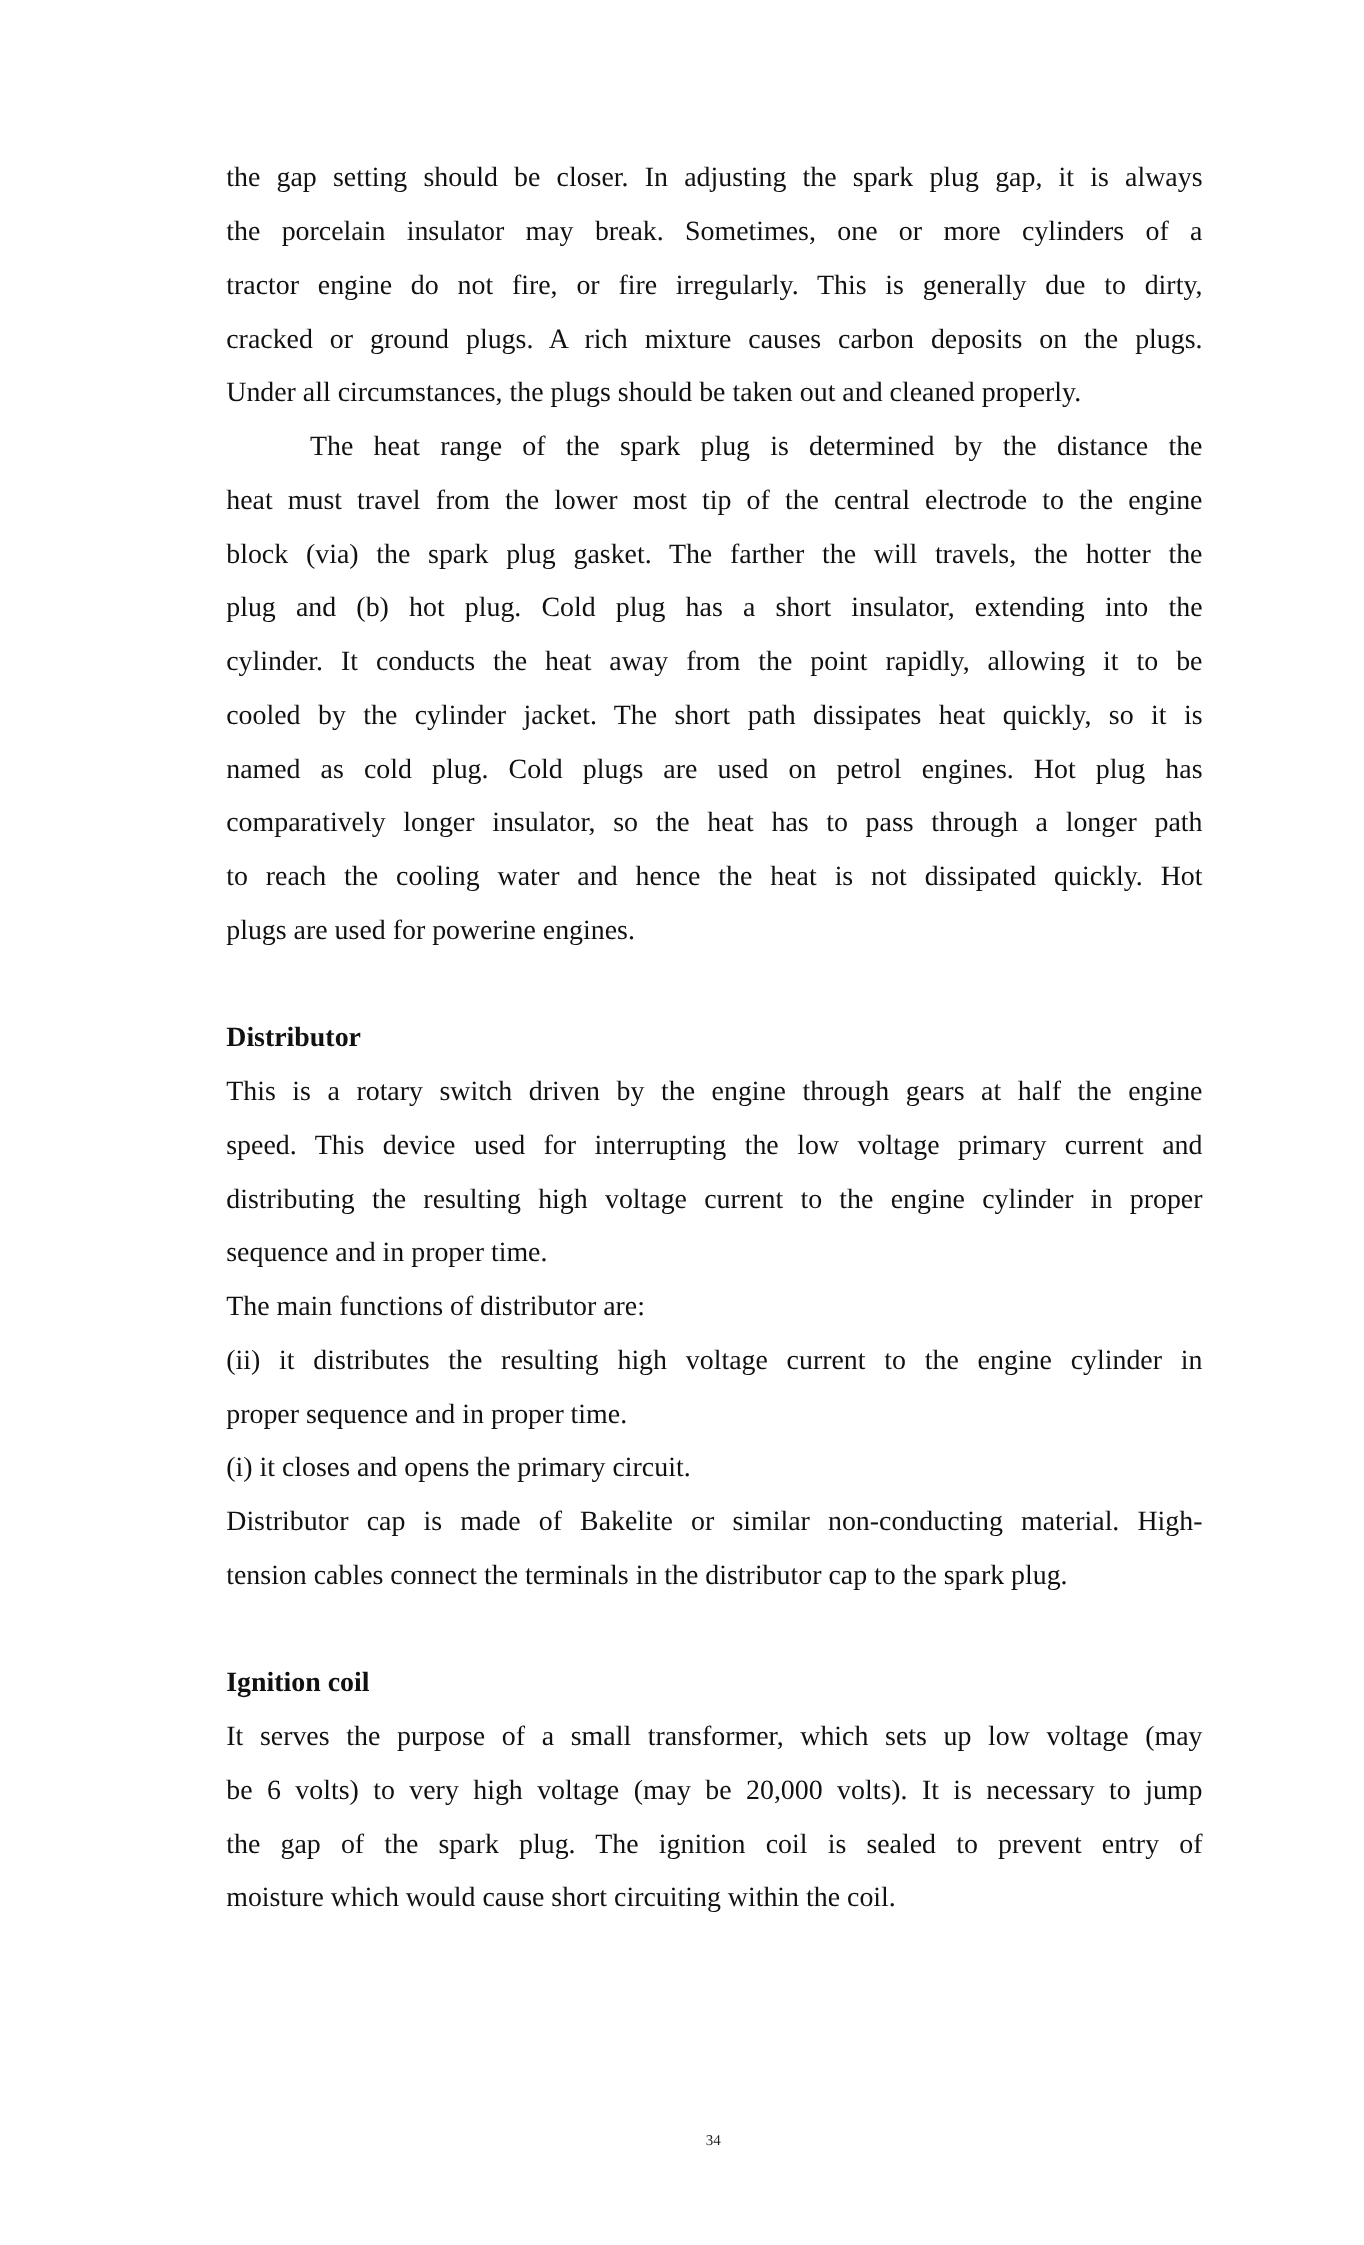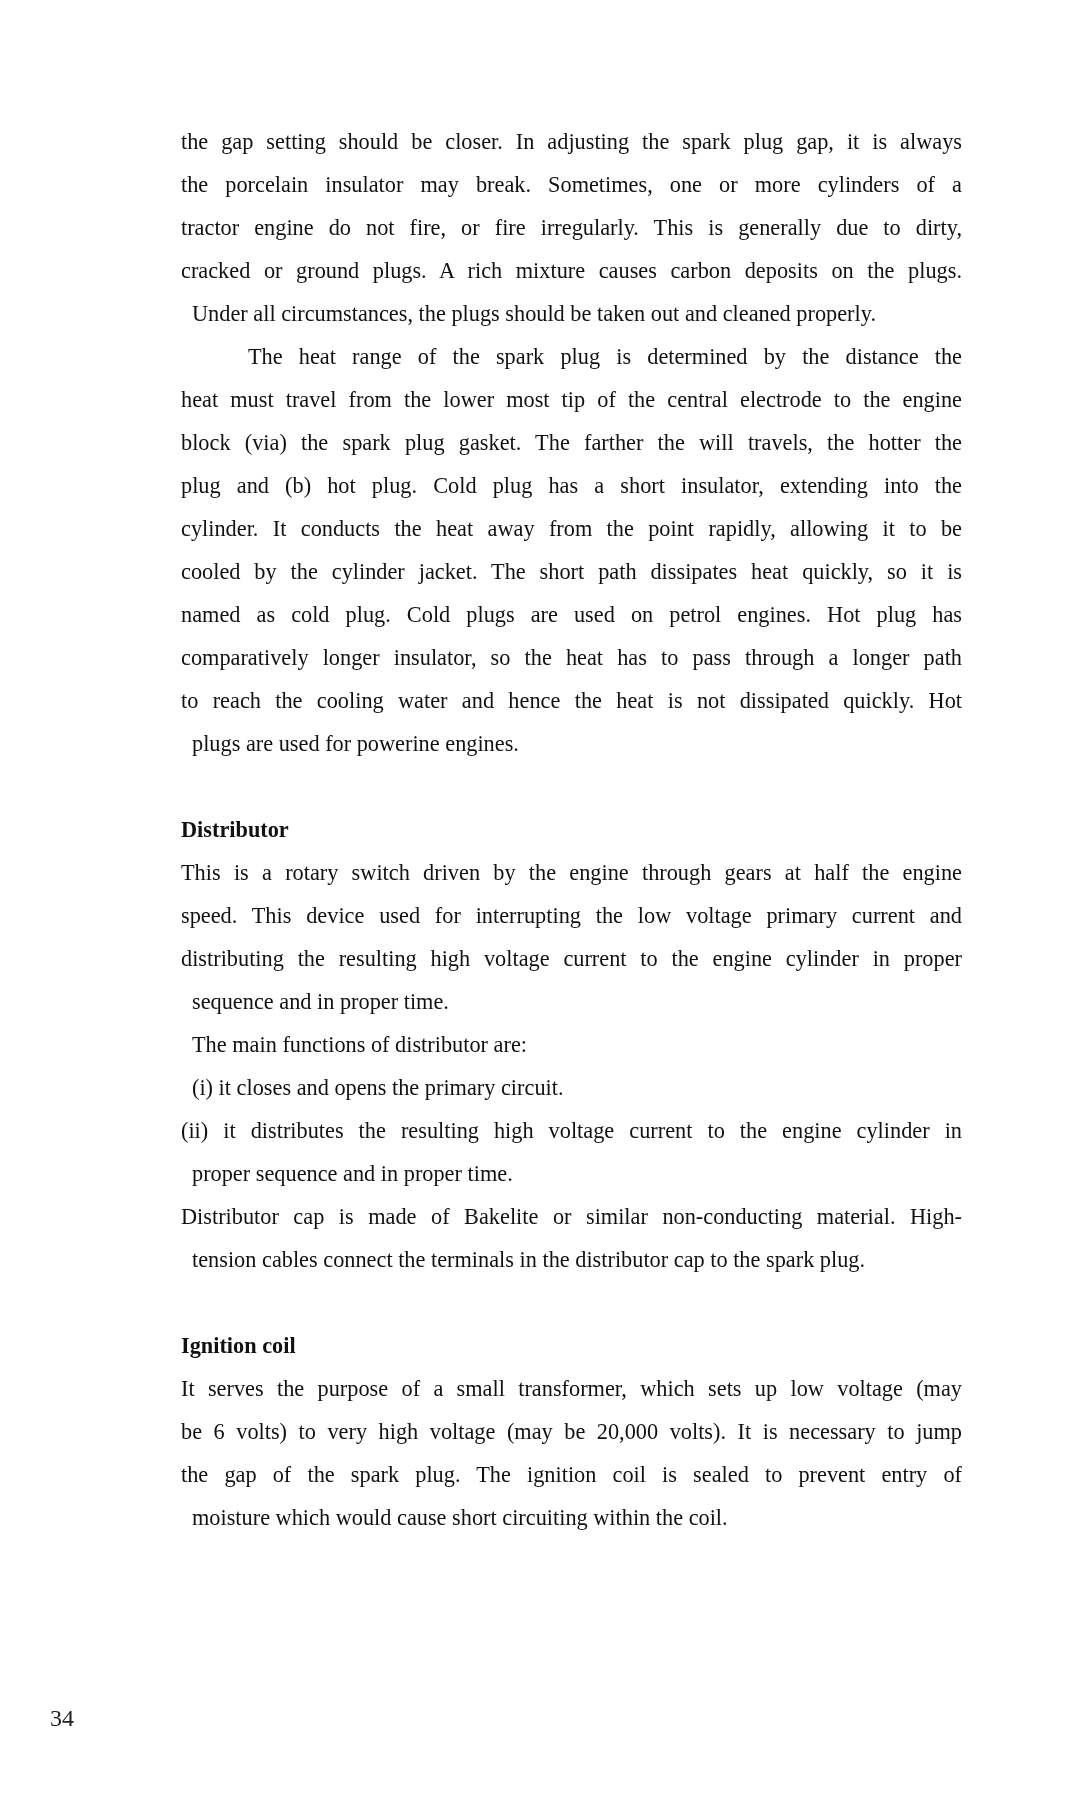--- a/index.html
+++ b/index.html
@@ -10,25 +10,25 @@
   .content {
     position: absolute; left: 181px; top: 120px; width: 781px;
     font-family: "Liberation Serif", "DejaVu Serif", serif;
     font-size: 22.3px; line-height: 43px; color: #111111;
   }
   .content p { margin: 0; }
   .indent { text-indent: 67px; }
   .blank { height: 43px; }
   .heading { font-weight: bold; }
   b { font-weight: normal; margin-top: 16px; }
-  .line { display: block; white-space: nowrap; margin-left: 11px; }
+  .line { display: block; white-space: nowrap; }
   .jline { display: block; text-align: justify; text-align-last: justify; white-space: normal; }
   .page-number {
-    position: absolute; left: 0; width: 1091px; top: 1705px; 
-    font-family: "Liberation Serif", "DejaVu Serif", serif; font-size: 24px; color: #222;
+    position: absolute; left: 0; width: 1091px; top: 1705px; text-align: center;
+    font-family: "Liberation Serif", "DejaVu Serif", serif; font-size: 12px; color: #222;
     padding-left: 50px; box-sizing: border-box;
   }
 </style>
 </head>
 <body>
 
 <div class="page">
   <div class="content">
 
     <p>
@@ -58,26 +58,26 @@
     <p>
       <span class="jline">This is a rotary switch driven by the engine through gears at half the engine</span>
       <span class="jline">speed.  This device used for interrupting the low voltage primary current and</span>
       <span class="jline">distributing the resulting high voltage current to the engine cylinder in proper</span>
       <span class="line">sequence and in proper time.</span>
     </p>
     <p>
         <span class="line">The main functions of distributor are:</span>
       </p>
     <p>
-        <span class="line">(i) it closes and opens the primary circuit.</span>
-      </p>
-    <p>
       <span class="jline">(ii) it distributes the resulting high voltage current to the engine cylinder in</span>
       <span class="line">proper sequence and in proper time.</span>
     </p>
+    <p>
+        <span class="line">(i) it closes and opens the primary circuit.</span>
+      </p>
     <p>
       <span class="jline">Distributor cap is made of Bakelite or similar non-conducting material. High-</span>
       <span class="line">tension cables connect the terminals in the distributor cap to the spark plug.</span>
     </p>
 
     <div class="blank"></div>
 
     <p class="heading">Ignition coil</p>
     <p>
       <span class="jline">It serves the purpose of a small transformer, which sets up low voltage (may</span>

